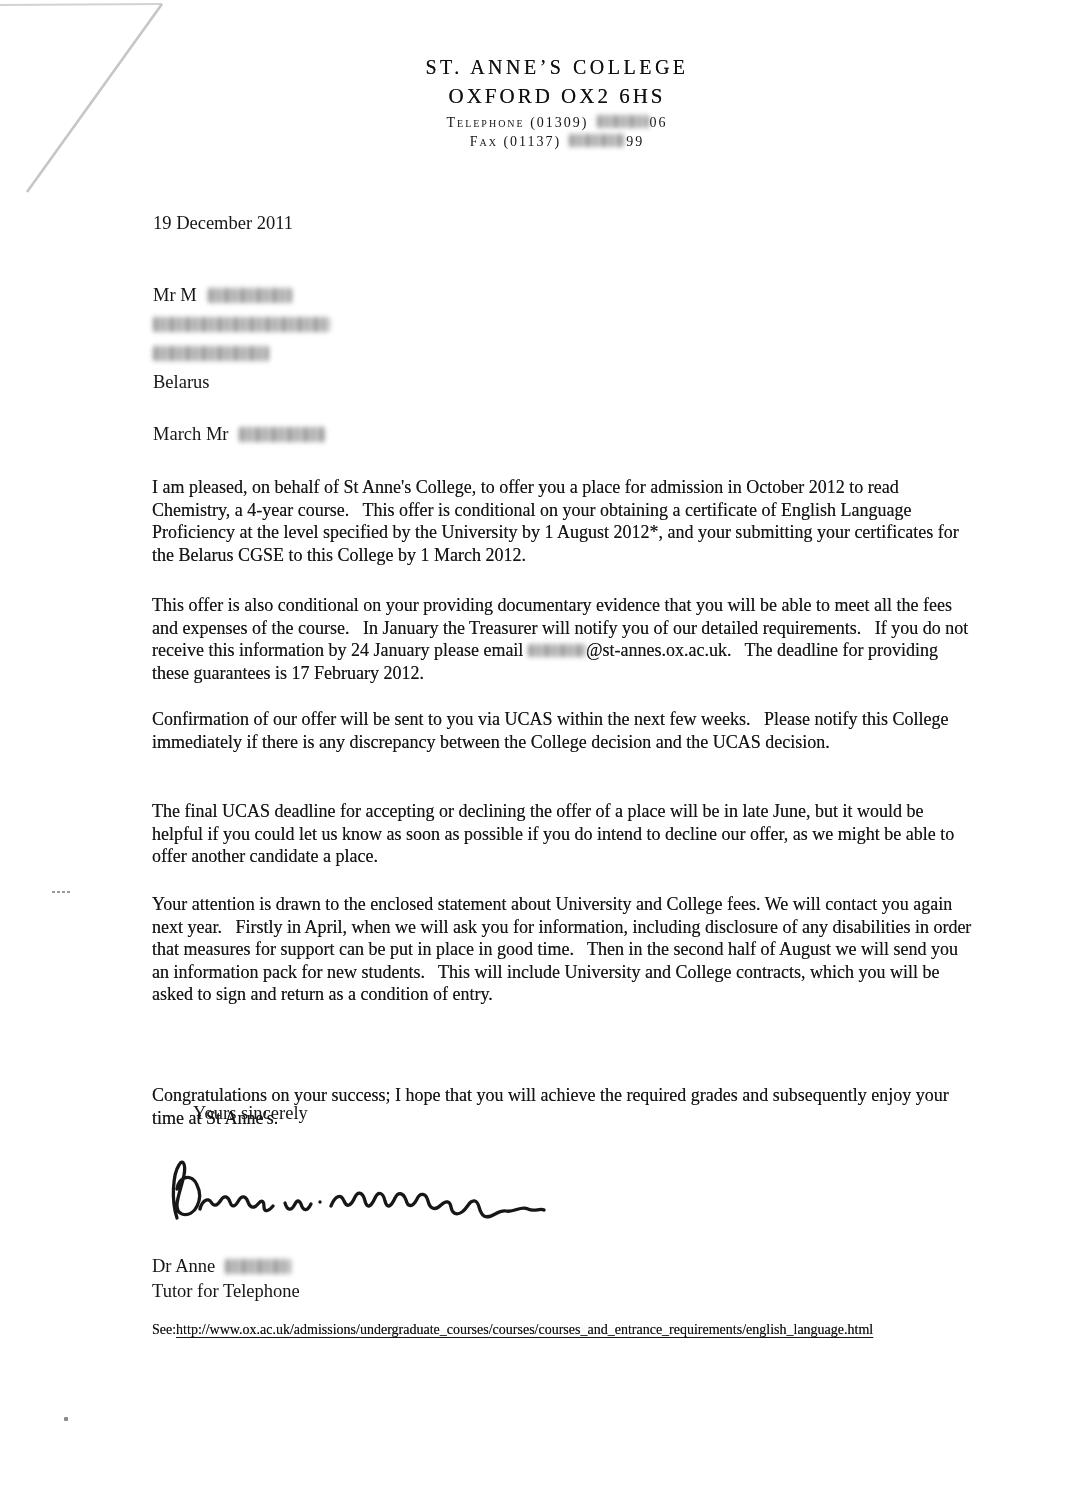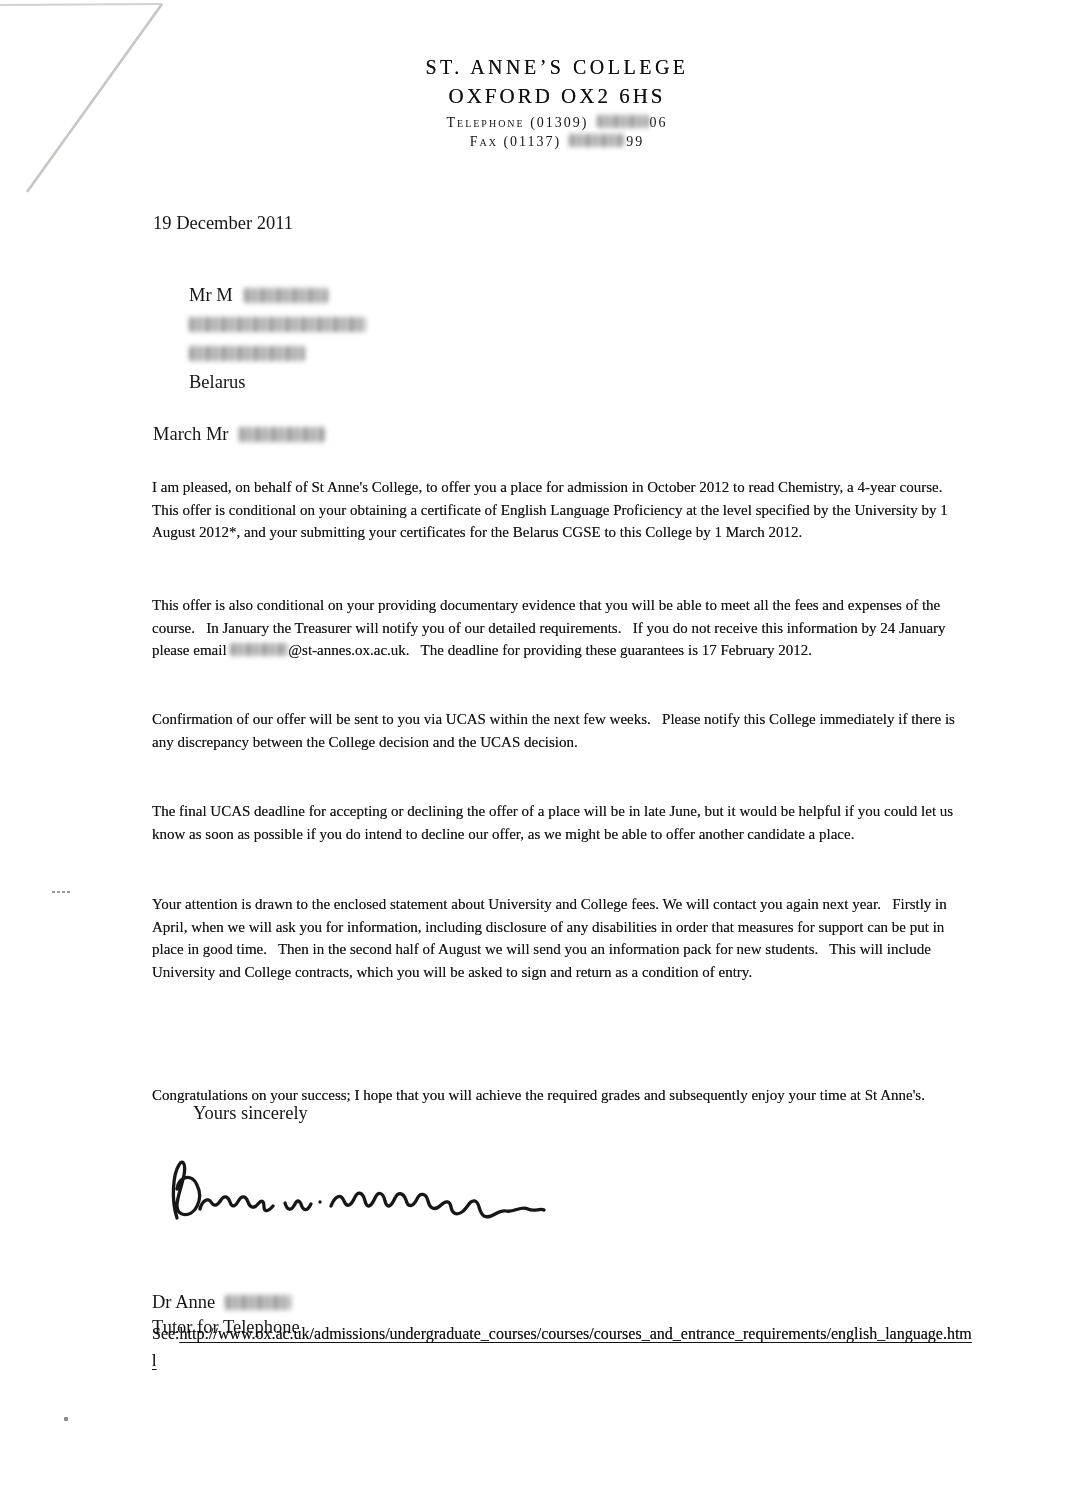--- a/index.html
+++ b/index.html
@@ -28,31 +28,31 @@
   }
   .tel-line,.fax-line{
     font-size:14px;letter-spacing:2px;margin-top:6px;color:#141414;
     font-variant:small-caps;
   }
   .fax-line{margin-top:3px;}
   
   .line{font-size:18.5px;line-height:22.5px;}
   .para{
     left:152px;width:822px;
-    font-size:15px;line-height:22.5px;
+    font-size:18px;line-height:22.5px;
     white-space:pre-wrap;
     text-shadow:0 0 .35px rgba(0,0,0,.6);
   }
   .datefield,.salutation,.closing{left:153px;font-size:18.5px;}
-  .recipient{left:153px;font-size:18.5px;margin-left:36px;}
+  .recipient{left:153px;font-size:18.5px;}
   .recipient .rline{height:29px;}
   .signer{left:152px;font-size:18.5px;line-height:24.5px;}
   .footnote{
     left:152px;width:822px;
-    font-size:16px;line-height:27px;
+    font-size:14px;line-height:20px;
     word-break:break-all;
     text-shadow:0 0 .35px rgba(0,0,0,.6);
   }
   .footnote .url{
     color:#131313;text-decoration:underline;text-underline-offset:3px;cursor:pointer;
   }
   
   .redact{
     display:inline-block;height:13px;border-radius:2px;
     background:repeating-linear-gradient(90deg,#6e6e6e 0 5px,#b9b9b9 5px 8px,#8d8d8d 8px 13px,#c7c7c7 13px 16px);
@@ -113,21 +113,21 @@
 <div class="abs closing line" style="top:1102px;margin-left:40px;">Yours sincerely</div>
 
 <svg class="abs sig-svg" width="385" height="66" viewBox="0 0 385 66" fill="none" stroke="#171717" stroke-width="3.3" stroke-linecap="round" stroke-linejoin="round">
   <path d="M14,60 C8,42 10,16 16,7 C20,0 23,7 21,17 C18,33 8,52 19,56 C32,60 41,41 34,27 C29,15 16,18 14,31"></path>
   <path d="M37,51 C39,43 45,39 48,44 C51,49 54,48 58,42 C61,37 65,38 67,44 C69,50 72,49 76,42 C79,37 83,38 85,44 C87,50 91,51 95,46 C99,41 101,43 101,49 C101,54 105,54 110,48"></path>
   <path d="M122,45 C124,52 128,54 132,46 C134,42 136,42 138,46 C140,53 144,54 148,46"></path>
   <circle cx="157" cy="44" r="1.7" fill="#171717" stroke="none"></circle>
   <path d="M168,48 C172,38 178,35 181,43 C184,50 188,48 192,39 C195,33 200,34 202,43 C204,51 208,49 212,40 C215,33 220,34 222,43 C224,51 228,49 232,40 C235,34 240,34 243,42 C245,50 250,49 254,41 C257,34 263,35 265,43 C267,51 272,53 278,47 C283,42 287,43 288,49 C289,55 293,58 299,54 C305,50 306,42 312,43 C317,44 315,54 321,58 C328,62 335,51 343,53 C351,55 358,47 365,51 C371,54 377,50 381,52"></path>
 </svg>
 
-<div class="abs signer" style="top:1254px;margin-top:36px;">
+<div class="abs signer" style="top:1254px;">
   <div><span>Dr Anne</span><span class="redact tall" style="width:66px;margin-left:10px;"></span></div>
   <div>Tutor for Telephone</div>
 </div>
 
 <div class="abs footnote" style="top:1320px;"><span>See:</span><span class="url">http://www.ox.ac.uk/admissions/undergraduate_courses/courses/courses_and_entrance_requirements/english_language.html</span></div>
 
 <div class="abs artifact-dash"></div>
 <div class="abs artifact-dot"></div>
 
 </body></html>

